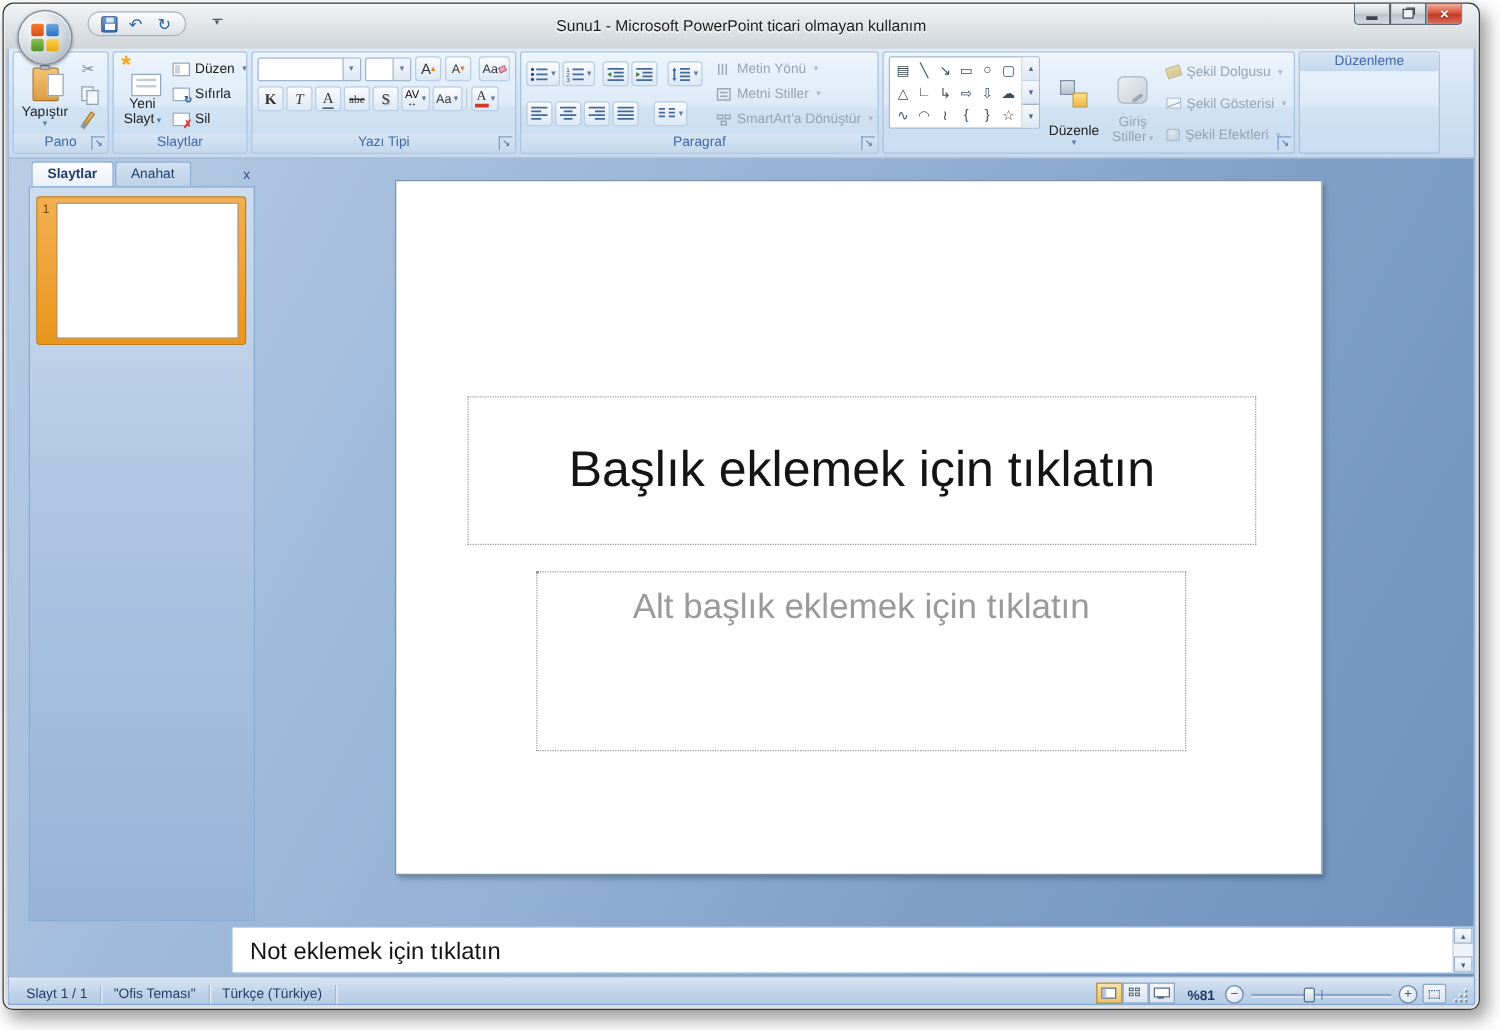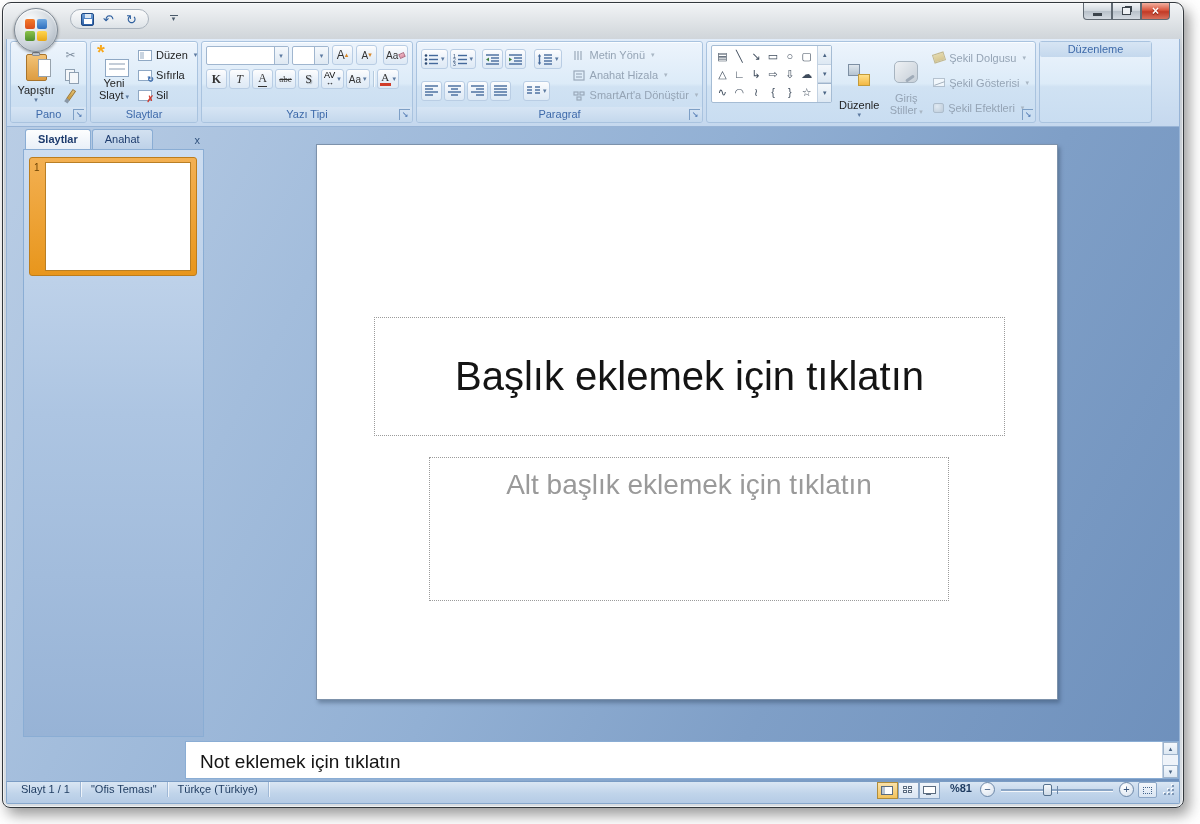--- a/index.html
+++ b/index.html
@@ -169,21 +169,21 @@
     font-size:40px; color:#141414; }
   .ph-sub { left:112px; top:312px; width:520px; height:144px; text-align:center; padding-top:11px; font-size:28px; color:#9a9a9a; }
 
   .notes { position:absolute; left:178px; right:0; bottom:2px; height:38px; background:#fff; border:1px solid #8aadd4; display:flex; }
   .notes-text { flex:1; padding:9px 0 0 14px; font-size:19px; color:#141414; }
   .notes-scroll { width:16px; border-left:1px solid #c3d2e2; display:flex; flex-direction:column; justify-content:space-between; background:#eef3f9; }
   .nsbtn { height:13px; display:flex; align-items:center; justify-content:center; font-size:7px; color:#4a6484;
     background:linear-gradient(#f4f8fc,#dde8f3); border:1px solid #9fb4cc; }
 
   
-  .statusbar { height:23px; flex:none; display:flex; align-items:flex-start; font-size:11px; color:#1d3a5f;
+  .statusbar { height:23px; flex:none; display:flex; align-items:flex-end; font-size:11px; color:#1d3a5f;
     background:linear-gradient(#dae6f3,#c0d4ea 55%,#b5cbe5); border:1px solid #87a8cd; border-top:1px solid #7a9cc4; border-radius:0 0 2px 2px; padding:0 4px; }
   .scell { padding:0 10px; border-right:1px solid #9fb8d6; box-shadow:1px 0 0 rgba(255,255,255,.7); height:15px; line-height:15px; white-space:nowrap; }
   .sspacer { flex:1; }
   .viewbtns { display:flex; margin-right:8px; }
   .vbtn { width:21px; height:17px; border:1px solid #8ba6c6; display:flex; align-items:center; justify-content:center;
     background:linear-gradient(#f2f6fb,#d9e5f2); }
   .vbtn.active { background:linear-gradient(#fbe2a9,#f3c35c); border-color:#b08c3a; }
   .iv-normal { width:12px; height:9px; border:1px solid #5b6c80; background:#fff; position:relative; }
   .iv-normal::before { content:""; position:absolute; left:0; top:0; bottom:0; width:3px; background:#b9c6d4; }
   .iv-sorter { width:11px; height:9px; display:grid; grid-template-columns:4px 4px; grid-template-rows:3px 3px; gap:1px; }
@@ -232,20 +232,21 @@
           <span class="caret-inline"></span>
         </div>
       <div class="qat-btn">
           <span>↻</span>
         </div>
     </div>
     <div class="qat-custom">
         <span class="bar"></span>
         <span class="arr">▾</span>
       </div>
+    <div class="title-text">Sunu1 - Microsoft PowerPoint ticari olmayan kullanım</div>
     <div class="win-controls">
       <div class="wc first">
           <span class="g-min"></span>
         </div>
       <div class="wc">
           <span class="g-rest"></span>
         </div>
       <div class="wc close">
           <span>×</span>
         </div>
@@ -502,21 +503,21 @@
               </svg>
             <span>Metin Yönü</span>
               <span class="caret-inline">▾</span>
           </div>
           <div class="srow dis">
             <svg class="gicon" width="13" height="11">
                 <rect x="1" y="1" width="10" height="9"></rect>
                 <line x1="3" y1="4" x2="9" y2="4"></line>
                 <line x1="3" y1="7" x2="9" y2="7"></line>
               </svg>
-            <span>Anahat Hizala</span>
+            <span>Metni Stiller</span>
               <span class="caret-inline">▾</span>
           </div>
           <div class="srow dis">
             <svg class="gicon" width="13" height="11">
                 <rect x="1" y="2" width="4" height="3"></rect>
                 <rect x="7" y="2" width="4" height="3"></rect>
                 <rect x="4" y="7" width="4" height="3"></rect>
               </svg>
             <span>SmartArt'a Dönüştür</span>
               <span class="caret-inline">▾</span>

